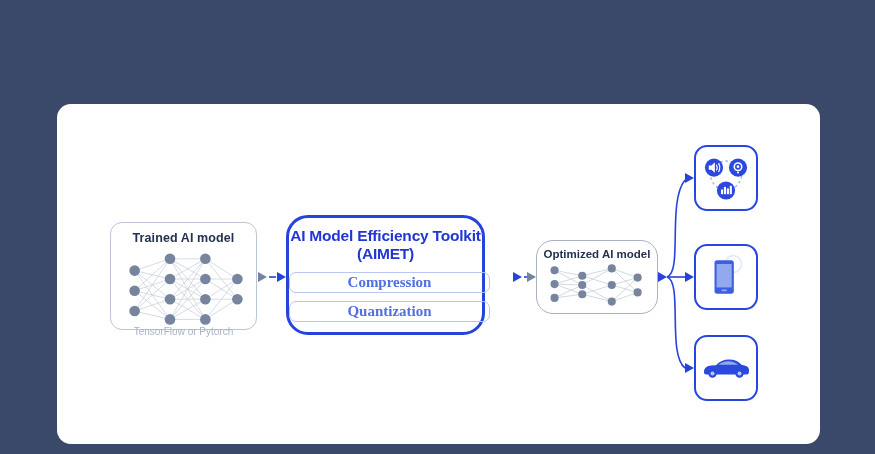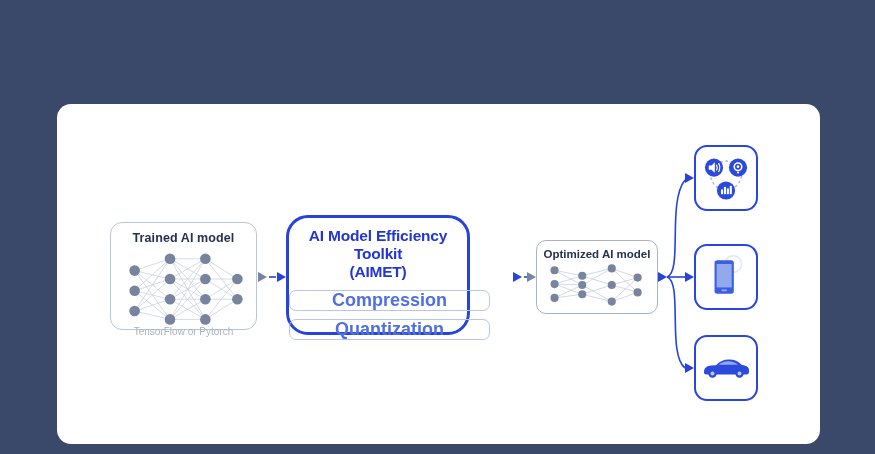--- a/index.html
+++ b/index.html
@@ -12,28 +12,28 @@
   body{font-family:"Liberation Sans",sans-serif;}
   .stage{position:relative;width:875px;height:454px;background:var(--background);overflow:hidden;}
   .card{position:absolute;left:57px;top:57px;width:763px;height:340px;background:var(--card);border-radius:14px;margin-top:47px;}
 
   .node-box{position:absolute;background:#fff;}
   .trained-box{left:53px;top:118px;width:147px;height:108px;border:1.5px solid #bcc5d2;border-radius:12px;text-align:center;}
   .trained-box .box-title{margin-top:8px;font-size:12.5px;font-weight:bold;color:var(--navy-text);letter-spacing:.1px;}
   .trained-box .net-svg{display:block;margin:2px auto 0;}
   .framework-caption{font-size:10px;color:var(--muted-text);margin-top:-1px;}
 
-  .aimet-box{left:229px;top:111px;width:184px;height:120px;border:3px solid var(--accent-blue);border-radius:22px;text-align:center;padding-top:9px;}
+  .aimet-box{left:229px;top:111px;width:199px;height:120px;border:3px solid var(--accent-blue);border-radius:22px;text-align:center;padding-top:9px;}
   .aimet-title{font-size:15.5px;line-height:18px;font-weight:bold;color:#2236d4;letter-spacing:-0.2px;}
   .pill{width:201px;height:21px;margin:0 auto;border:1.5px solid var(--light-blue-border);border-radius:7px;
-        display:flex;align-items:center;justify-content:center;font-size:18px;font-weight:bold;color:var(--pill-text);}
+        display:flex;align-items:center;justify-content:center;font-size:15px;font-weight:bold;color:var(--pill-text);font-family:Liberation Serif, serif;}
   .pill + .pill{margin-top:8px;text-align:center;}
   .pills{margin-top:9px;}
 
-  .optimized-box{left:479px;top:136px;width:122px;height:74px;border:1.5px solid #a7b2c2;border-radius:10px;text-align:center;}
+  .optimized-box{left:479px;top:136px;width:122px;height:74px;border:1.5px solid #a7b2c2;border-radius:17px;text-align:center;}
   .optimized-box .box-title{margin-top:7px;font-size:11.5px;font-weight:bold;color:var(--navy-text);}
   .optimized-box .net-svg{display:block;margin:1px auto 0;}
 
   .target-box{left:637px;width:64px;height:66px;border:2px solid #2946e0;border-radius:13px;display:flex;align-items:center;justify-content:center;}
   .target-iot{top:41px;} .target-phone{top:140px;} .target-car{top:231px;}
 
   .connectors{position:absolute;left:0;top:0;width:763px;height:340px;pointer-events:none;}
   .net-node{fill:var(--node-gray);}
   .net-edge{stroke:var(--edge-gray);stroke-width:0.9;}
   .conn-line{stroke:var(--accent-blue);stroke-width:1.6;fill:none;}

